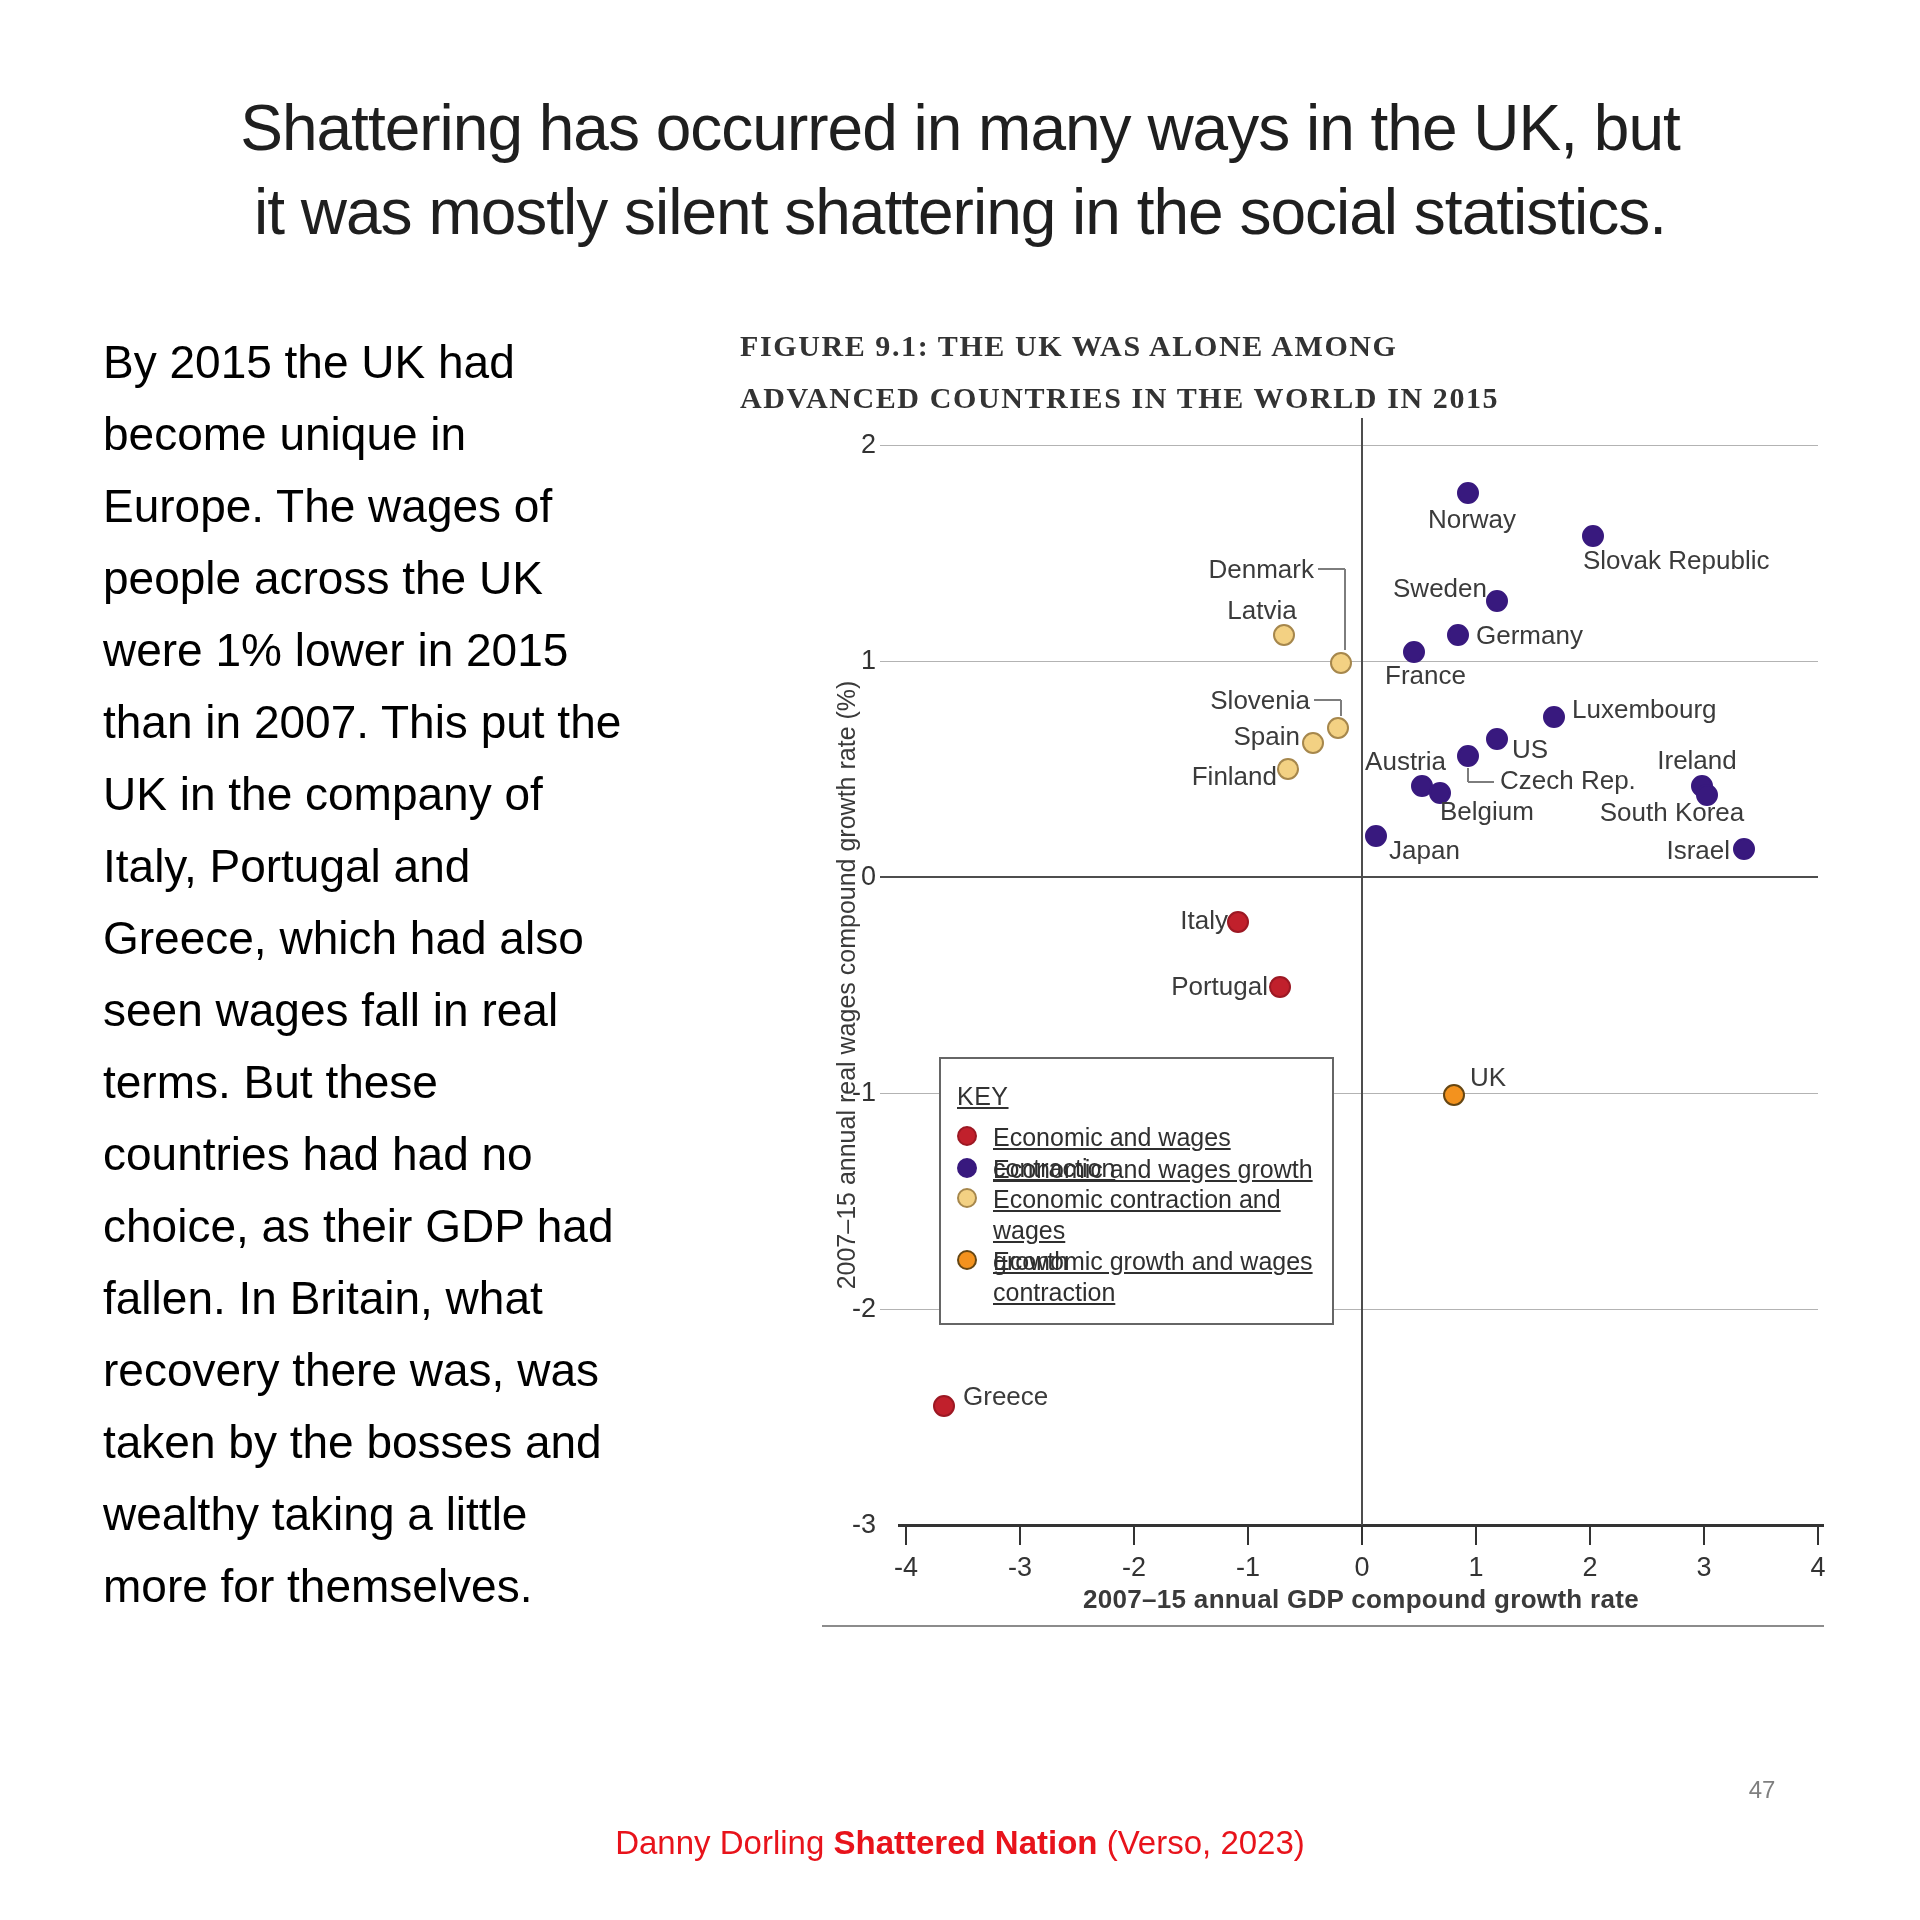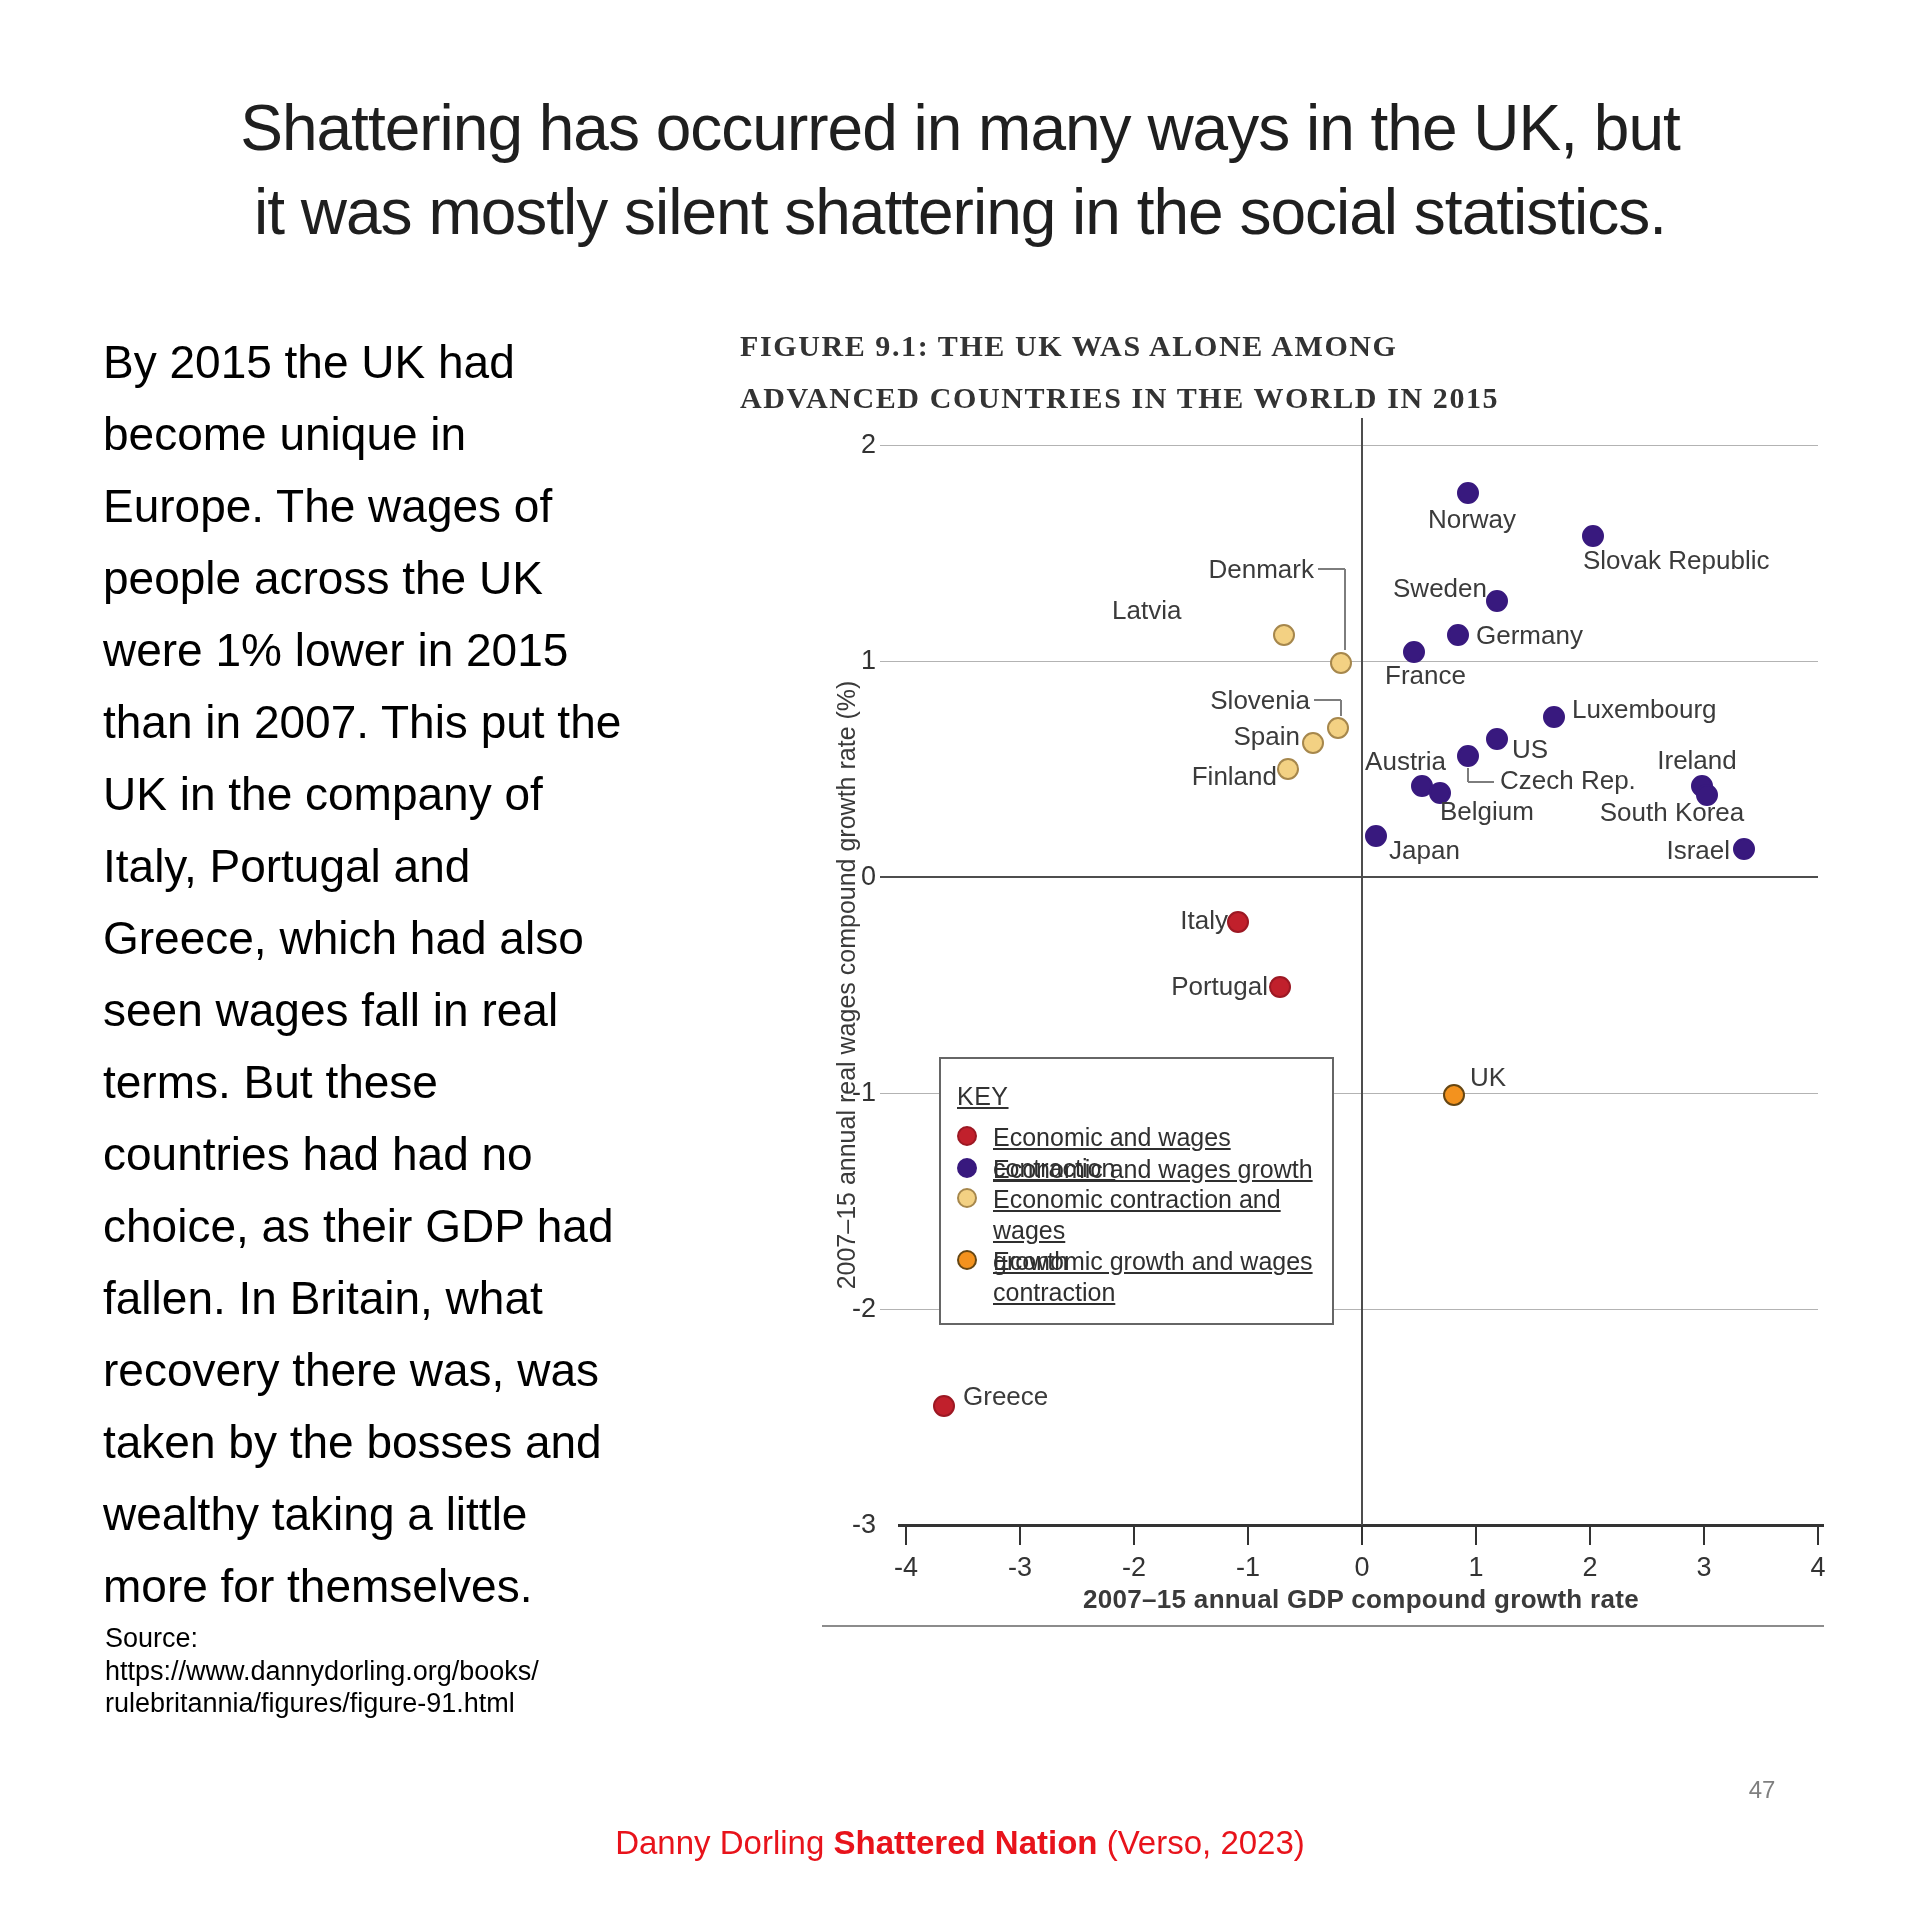--- a/index.html
+++ b/index.html
@@ -60,23 +60,20 @@
 seen wages fall in real
 terms. But these
 countries had had no
 choice, as their GDP had
 fallen. In Britain, what
 recovery there was, was
 taken by the bosses and
 wealthy taking a little
 more for themselves.</div>
 
-  <div class="abs" id="source-block">Source:
-https://www.dannydorling.org/books/
-rulebritannia/figures/figure-91.html</div>
 
   <div class="abs" id="figure-title">FIGURE 9.1: THE UK WAS ALONE AMONG
 ADVANCED COUNTRIES IN THE WORLD IN 2015</div>
 
   <div class="abs" id="chart-layer" style="left:0;top:0;width:1920px;height:1920px;">
       <div class="gridline" style="left: 880px; top: 444.5px; width: 938px; height: 1.5px; background: rgb(179, 179, 179);"></div>
       <div class="gridline" style="left: 880px; top: 660.5px; width: 938px; height: 1.5px; background: rgb(179, 179, 179);"></div>
       <div class="gridline" style="left: 880px; top: 876px; width: 938px; height: 2px; background: rgb(77, 77, 77);"></div>
       <div class="gridline" style="left: 880px; top: 1092.5px; width: 938px; height: 1.5px; background: rgb(179, 179, 179);"></div>
       <div class="gridline" style="left: 880px; top: 1308.5px; width: 938px; height: 1.5px; background: rgb(179, 179, 179);"></div>
@@ -134,21 +131,21 @@
       <div class="dot" style="left: 1226.74px; top: 911.36px; width: 22px; height: 22px; background: rgb(193, 32, 44); border: 2px solid rgb(156, 24, 35);"></div>
       <div class="dot" style="left: 1268.92px; top: 976.16px; width: 22px; height: 22px; background: rgb(193, 32, 44); border: 2px solid rgb(156, 24, 35);"></div>
       <div class="dot" style="left: 1443.34px; top: 1084.16px; width: 22px; height: 22px; background: rgb(243, 146, 30); border: 2px solid rgb(102, 70, 18);"></div>
       <div class="dot" style="left: 932.62px; top: 1395.2px; width: 22px; height: 22px; background: rgb(193, 32, 44); border: 2px solid rgb(156, 24, 35);"></div>
       <div class="country-label" style="top: 504px; left: 1322px; width: 300px; text-align: center;">Norway</div>
       <div class="country-label" style="top: 545px; left: 1583px;">Slovak Republic</div>
       <div class="country-label" style="top: 573px; right: 433px;">Sweden</div>
       <div class="country-label" style="top: 620px; left: 1476px;">Germany</div>
       <div class="country-label" style="top: 660px; left: 1385px;">France</div>
       <div class="country-label" style="top: 554px; right: 606px;">Denmark</div>
-      <div class="country-label" style="top: 595px; left: 1112px; width: 300px; ">Latvia</div>
+      <div class="country-label" style="top: 595px; left: 1112px; width: 300px; text-align: center;">Latvia</div>
       <div class="country-label" style="top: 685px; right: 610px;">Slovenia</div>
       <div class="country-label" style="top: 721px; right: 620px;">Spain</div>
       <div class="country-label" style="top: 761px; right: 643px;">Finland</div>
       <div class="country-label" style="top: 694px; left: 1572px;">Luxembourg</div>
       <div class="country-label" style="top: 734px; left: 1512px;">US</div>
       <div class="country-label" style="top: 765px; left: 1500px;">Czech Rep.</div>
       <div class="country-label" style="top: 746px; right: 474px;">Austria</div>
       <div class="country-label" style="top: 796px; left: 1337px; width: 300px; text-align: center;">Belgium</div>
       <div class="country-label" style="top: 745px; left: 1547px; width: 300px; text-align: center;">Ireland</div>
       <div class="country-label" style="top: 797px; left: 1522px; width: 300px; text-align: center;">South Korea</div>

